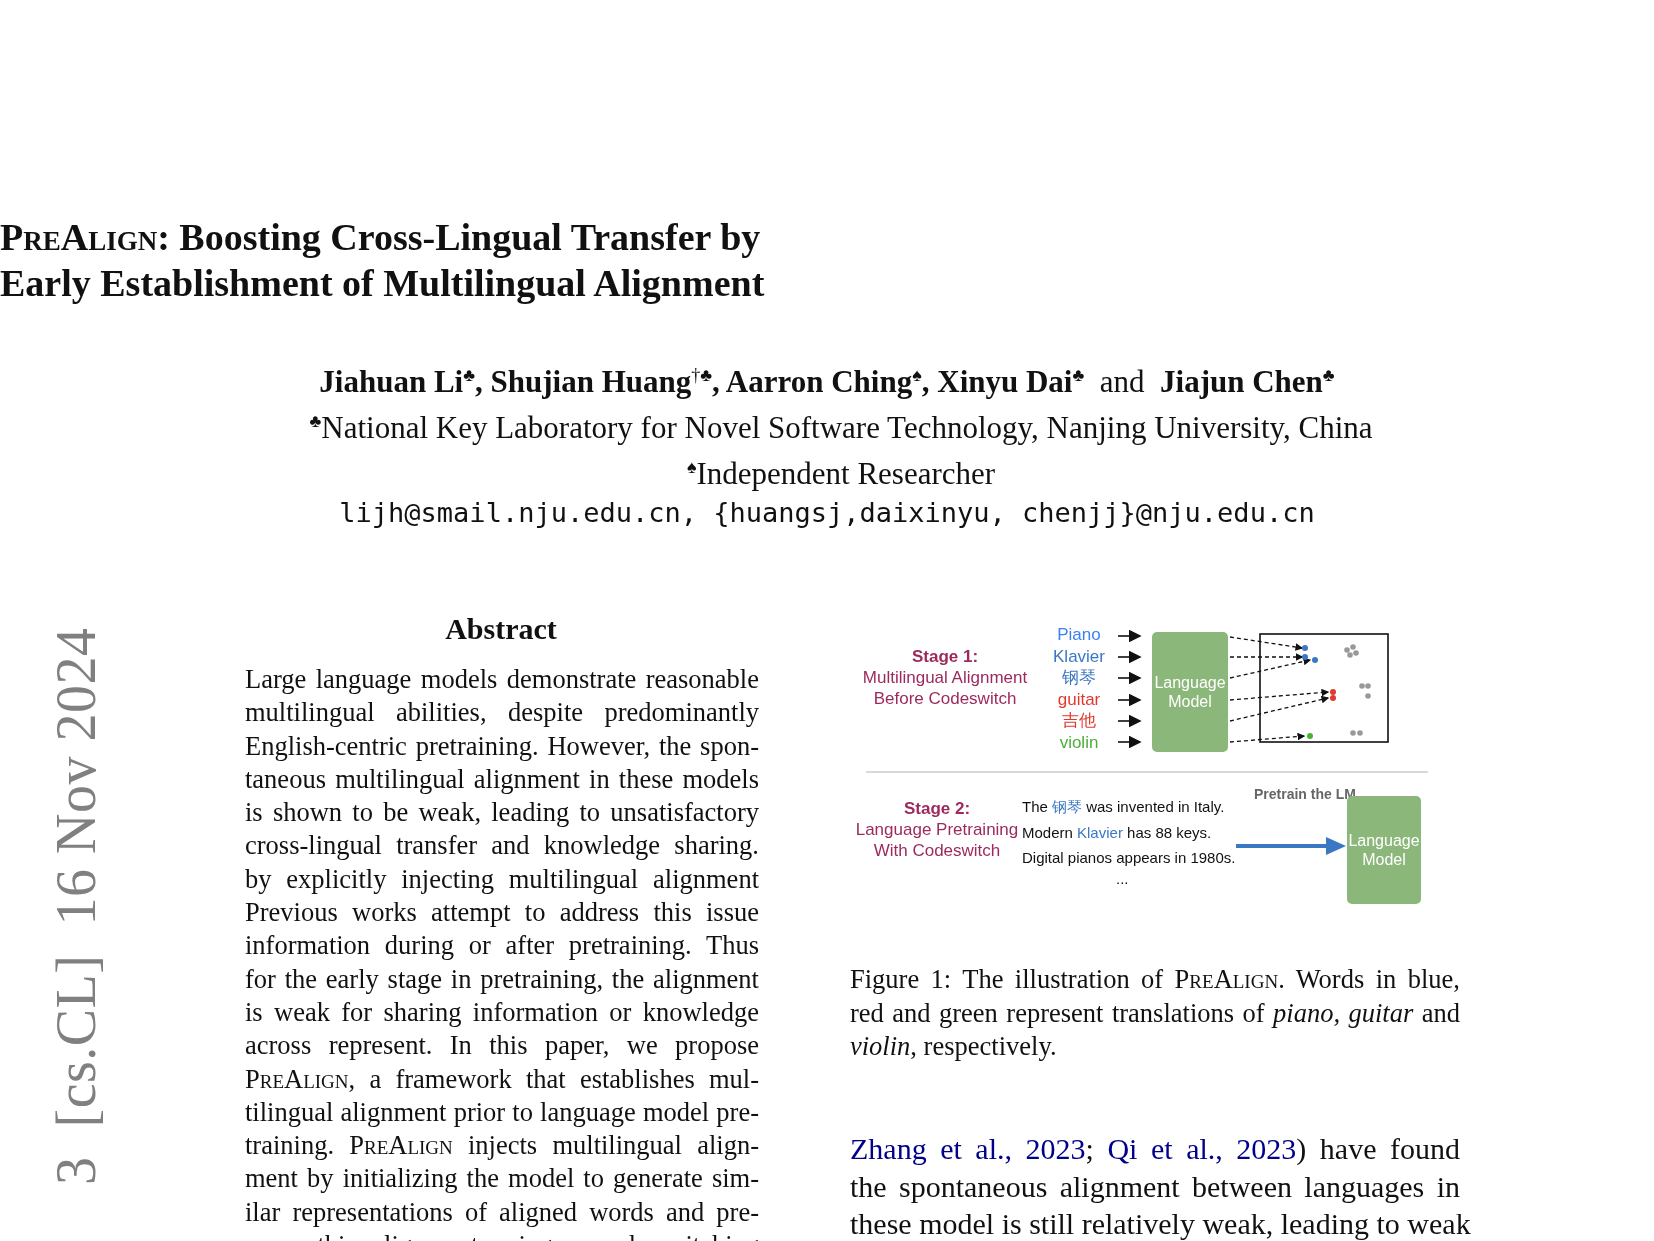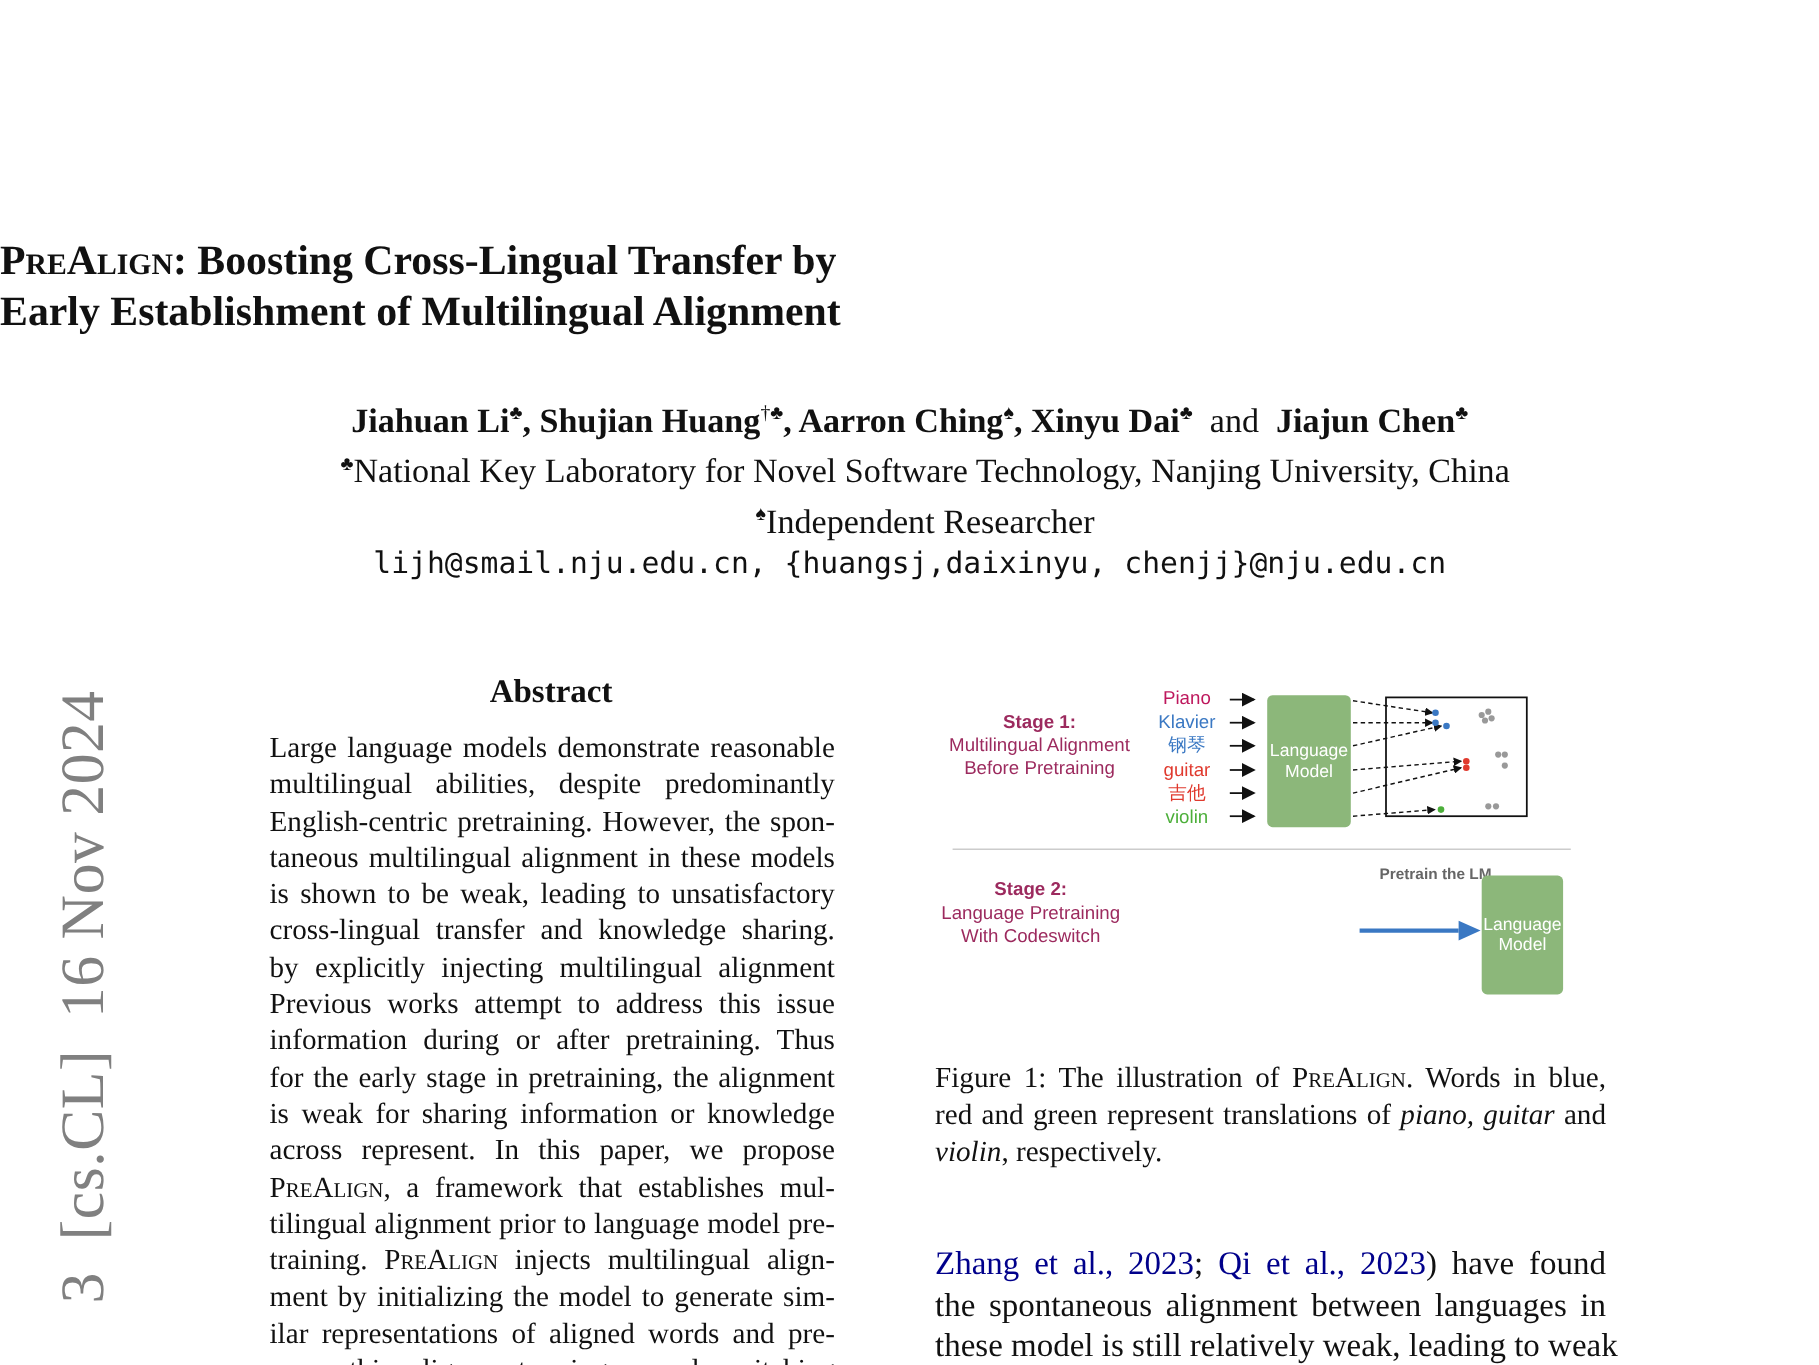--- a/index.html
+++ b/index.html
@@ -73,25 +73,25 @@
   <span class="line">ment by initializing the model to generate sim-</span>
   <span class="line">ilar representations of aligned words and pre-</span>
   <span class="line">serve this alignment using a code-switching</span>
 </div>
 
 <div class="figure">
 
   <div class="fig-text stage-label" style="left:0; top:26px; width:190px;">
     <div class="stage-num">Stage 1:</div>
     <div>Multilingual Alignment</div>
-    <div>Before Pretraining</div>
+    <div>Before Codeswitch</div>
   </div>
 
   <div class="fig-text" style="left:198px; top:4px; width:62px; text-align:center; font-size:17px; line-height:21.5px;">
-    <div style="color:#be185d">Piano</div>
+    <div style="color:#3b82f6">Piano</div>
     <div style="color:#3a78c3">Klavier</div>
     <div style="color:#3a78c3">钢琴</div>
     <div style="color:#e03a2e">guitar</div>
     <div style="color:#e03a2e">吉他</div>
     <div style="color:#4caf3a">violin</div>
   </div>
 
   <svg style="position:absolute; left:0; top:0;" width="600" height="310">
     <defs>
       <marker id="ah" markerWidth="8" markerHeight="8" refX="7" refY="4" orient="auto">
@@ -147,20 +147,26 @@
         <div>Language</div>
         <div>Model</div>
       </div>
   </div>
 
   <div class="fig-text stage-label" style="left:-8px; top:178px; width:190px;">
     <div class="stage-num">Stage 2:</div>
     <div>Language Pretraining</div>
     <div>With Codeswitch</div>
   </div>
+  <div class="fig-text" style="left:172px; top:174px; font-size:15px; line-height:25.5px; color:#111;">
+    <div><span>The </span><span style="color:#3a78c3">钢琴</span><span> was invented in Italy.</span></div>
+    <div><span>Modern </span><span style="color:#3a78c3">Klavier</span><span> has 88 keys.</span></div>
+    <div><span>Digital pianos appears in 1980s.</span></div>
+    <div style="padding-left:94px; line-height:16px;">...</div>
+  </div>
   <div class="fig-text" style="left:404px; top:166px; font-size:14px; font-weight:bold; color:#666;">Pretrain the LM</div>
   <div class="lm-box" style="left:497px; top:176px; width:74px; height:108px;">
     <div>
         <div>Language</div>
         <div>Model</div>
       </div>
   </div>
 </div>
 
 <div class="caption">

